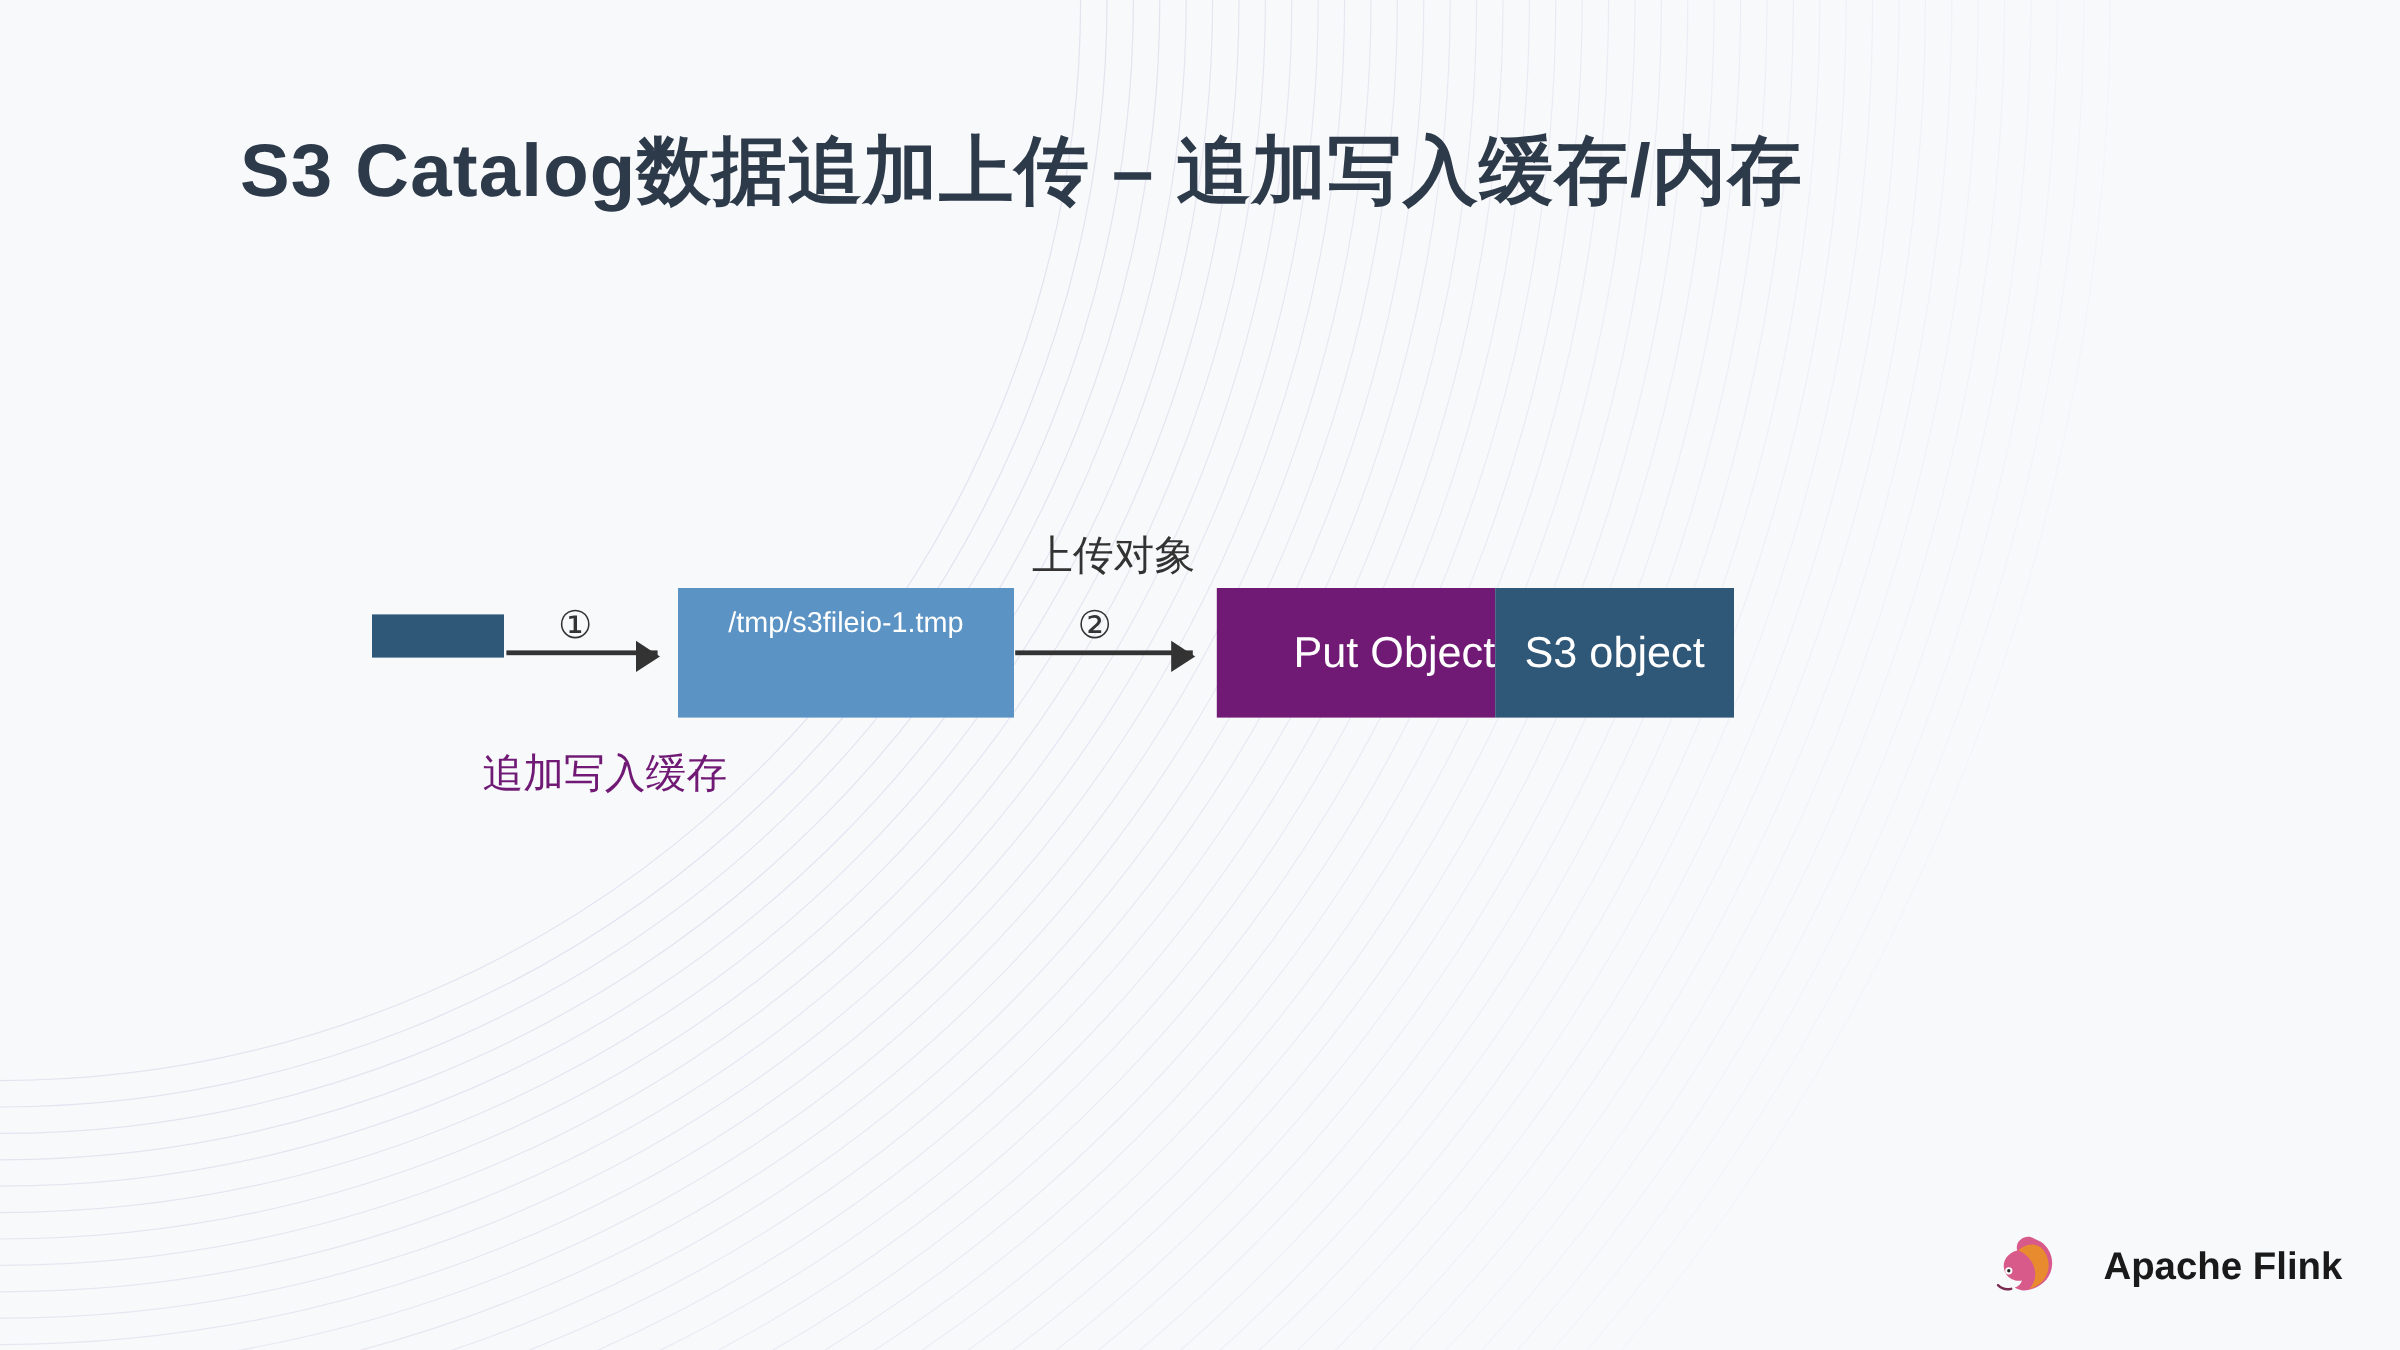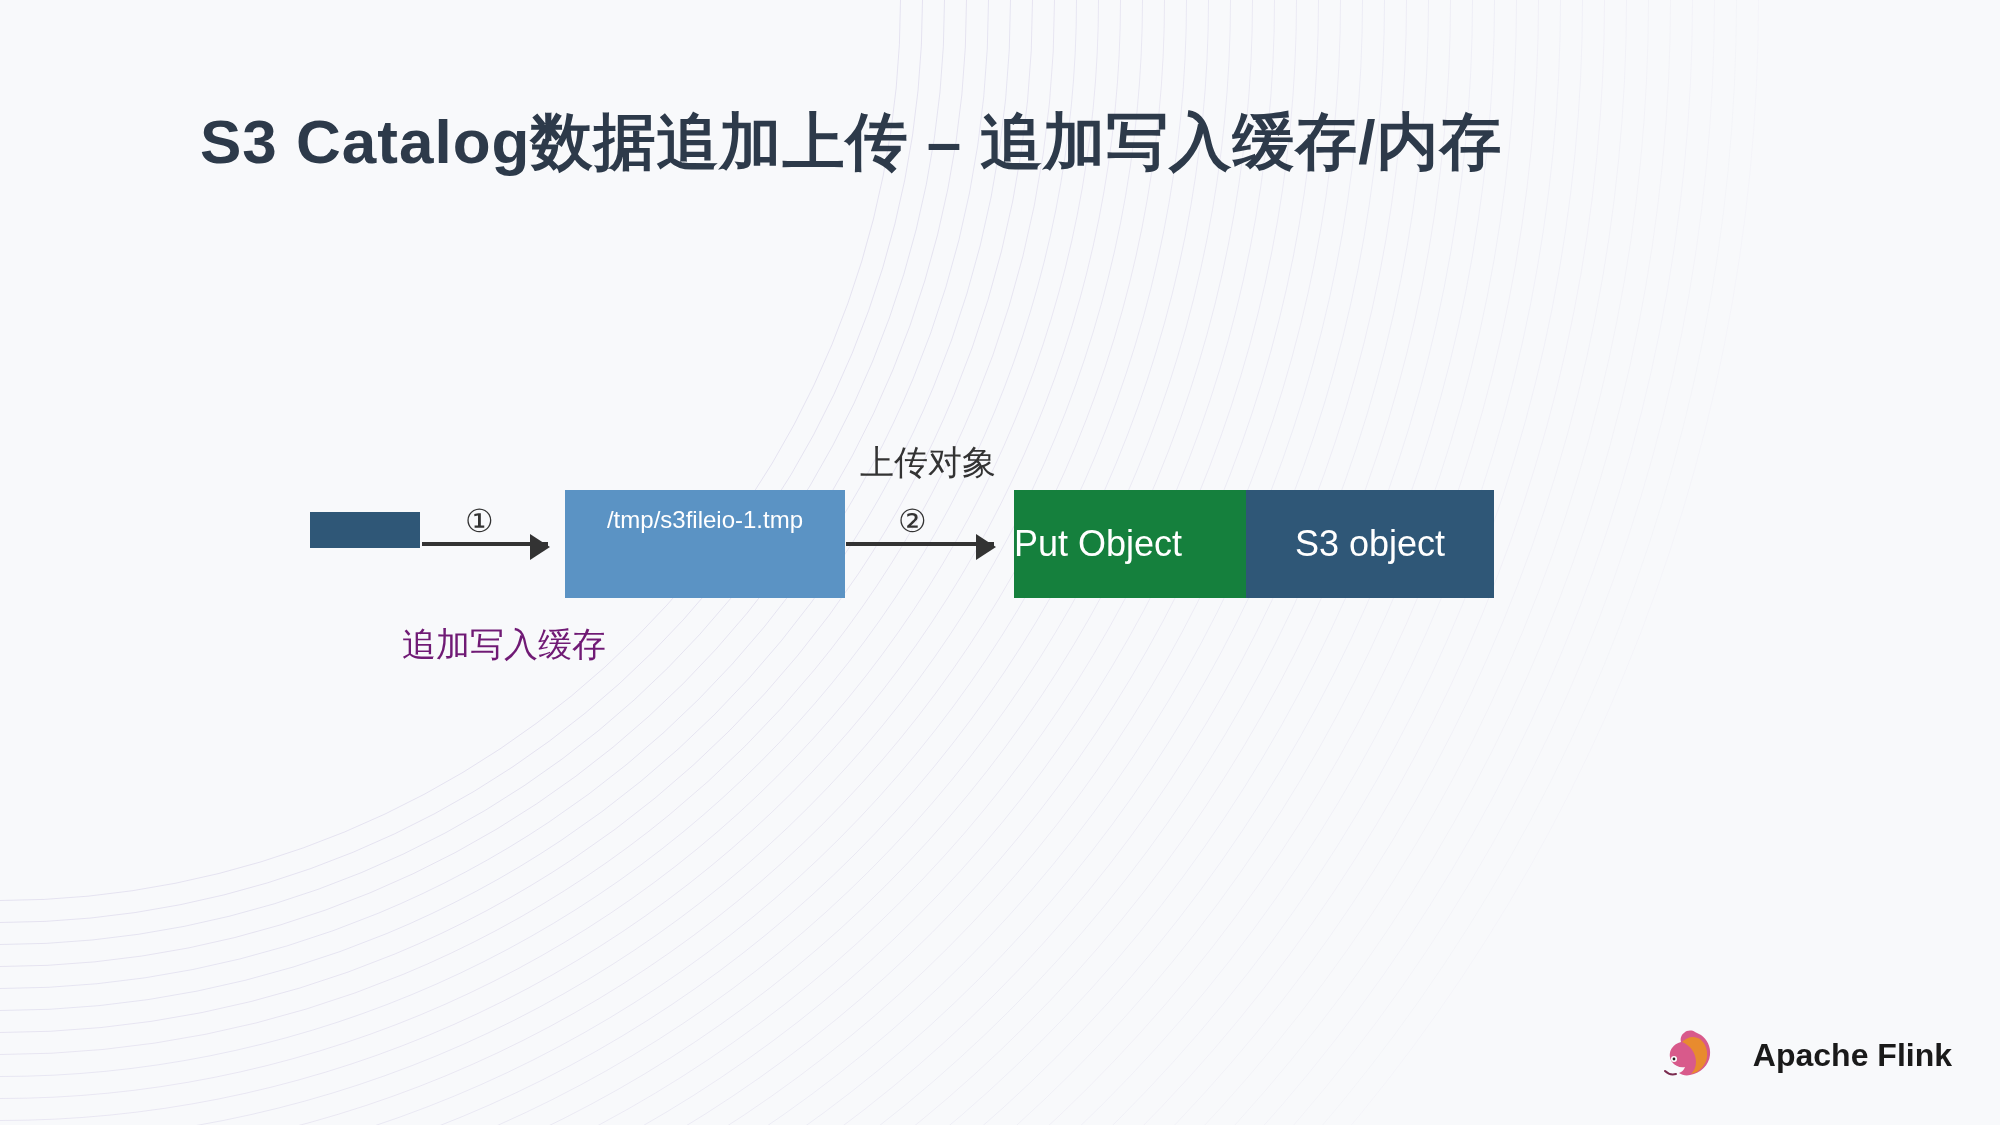--- a/index.html
+++ b/index.html
@@ -126,32 +126,32 @@
     font-size: 24px;
     margin-top: 2px;
   }
 
   .box-put {
     position: absolute;
     top: 110px;
     left: 1014px;
     width: 232px;
     height: 108px;
-    background: #15803d;
+    background: #701a75;
     color: #fff;
     font-size: 36px;
     line-height: 108px;
-    text-align: left;
+    text-align: right;
   }
 
   .box-s3 {
     position: absolute;
     top: 110px;
     left: 1246px;
-    width: 248px;
+    width: 199px;
     height: 108px;
     background: #2f5777;
     color: #fff;
     font-size: 36px;
     line-height: 108px;
     text-align: center;
   }
 
   .label-append {
     position: absolute;

